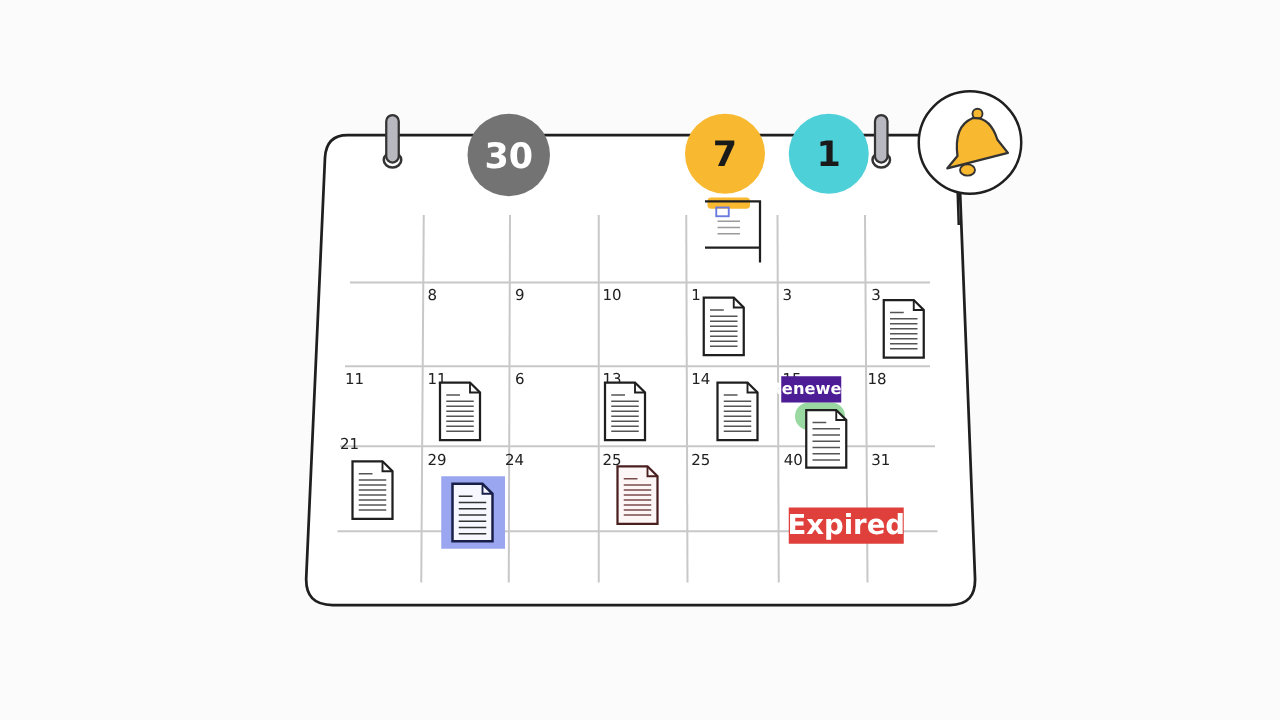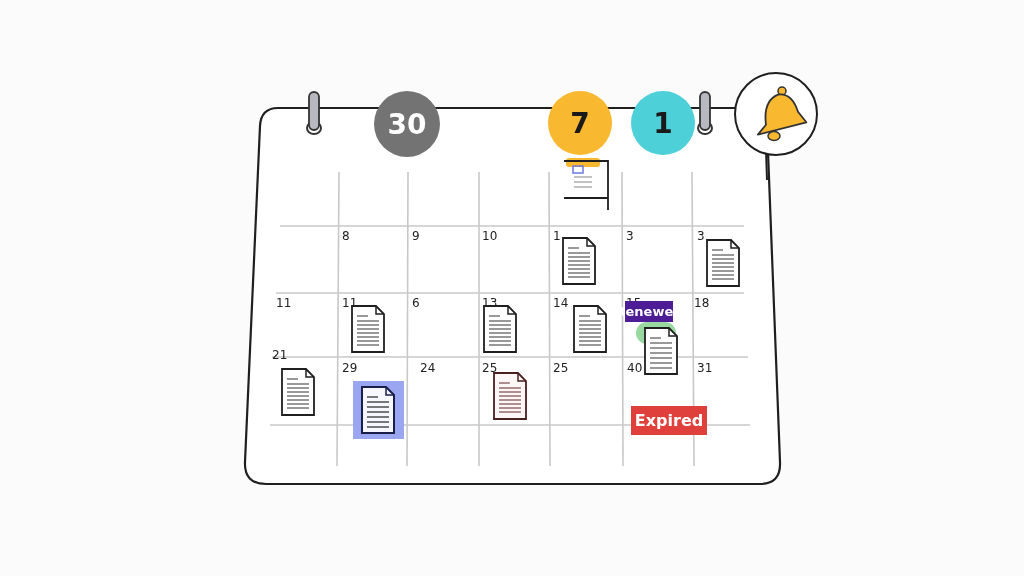--- a/index.html
+++ b/index.html
@@ -104,21 +104,21 @@
   <span class="daynum" style="left:276px; top:296px;">11</span>
   <span class="daynum" style="left:342px; top:296px;">11</span>
   <span class="daynum" style="left:412px; top:296px;">6</span>
   <span class="daynum" style="left:482px; top:296px;">13</span>
   <span class="daynum" style="left:553px; top:296px;">14</span>
   <span class="daynum" style="left:626px; top:296px;">15</span>
   <span class="daynum" style="left:694px; top:296px;">18</span>
 
   <span class="daynum" style="left:272px; top:348px;">21</span>
   <span class="daynum" style="left:342px; top:361px;">29</span>
-  <span class="daynum" style="left:420px; top:361px;text-align:center;">24</span>
+  <span class="daynum" style="left:404px; top:361px;text-align:center;">24</span>
   <span class="daynum" style="left:482px; top:361px;">25</span>
   <span class="daynum" style="left:553px; top:361px;">25</span>
   <span class="daynum" style="left:627px; top:361px;">40</span>
   <span class="daynum" style="left:697px; top:361px;">31</span>
 
   <svg class="doc" style="left:561px; top:236px;" width="36" height="50" viewBox="0 0 36 50">
     <path d="M2 2 L26 2 L34 10 L34 48 L2 48 Z" fill="#fff" stroke="#1f1f1f" stroke-width="1.8"></path>
     <path d="M26 2 L26 10 L34 10" fill="none" stroke="#1f1f1f" stroke-width="1.5"></path>
     <g stroke="#555" stroke-width="1.2">
         <line x1="7" y1="12" x2="18" y2="12"></line>
@@ -243,17 +243,17 @@
         <line x1="7" y1="17" x2="29" y2="17"></line>
         <line x1="7" y1="21" x2="29" y2="21"></line>
         <line x1="7" y1="25" x2="29" y2="25"></line>
         <line x1="7" y1="29" x2="29" y2="29"></line>
         <line x1="7" y1="33" x2="29" y2="33"></line>
         <line x1="7" y1="37" x2="29" y2="37"></line>
         <line x1="7" y1="41" x2="29" y2="41"></line>
       </g>
   </svg>
 
-  <div class="status-tag" style="left:631px; top:406px; width:76px; height:29px; background:#e0403c; font-size:16px;">
+  <div class="status-tag" style="left:631px; top:406px; width:92px; height:29px; background:#e0403c; font-size:22px;">
     <span>Expired</span>
   </div>
 
 </div>
 
 </body></html>

